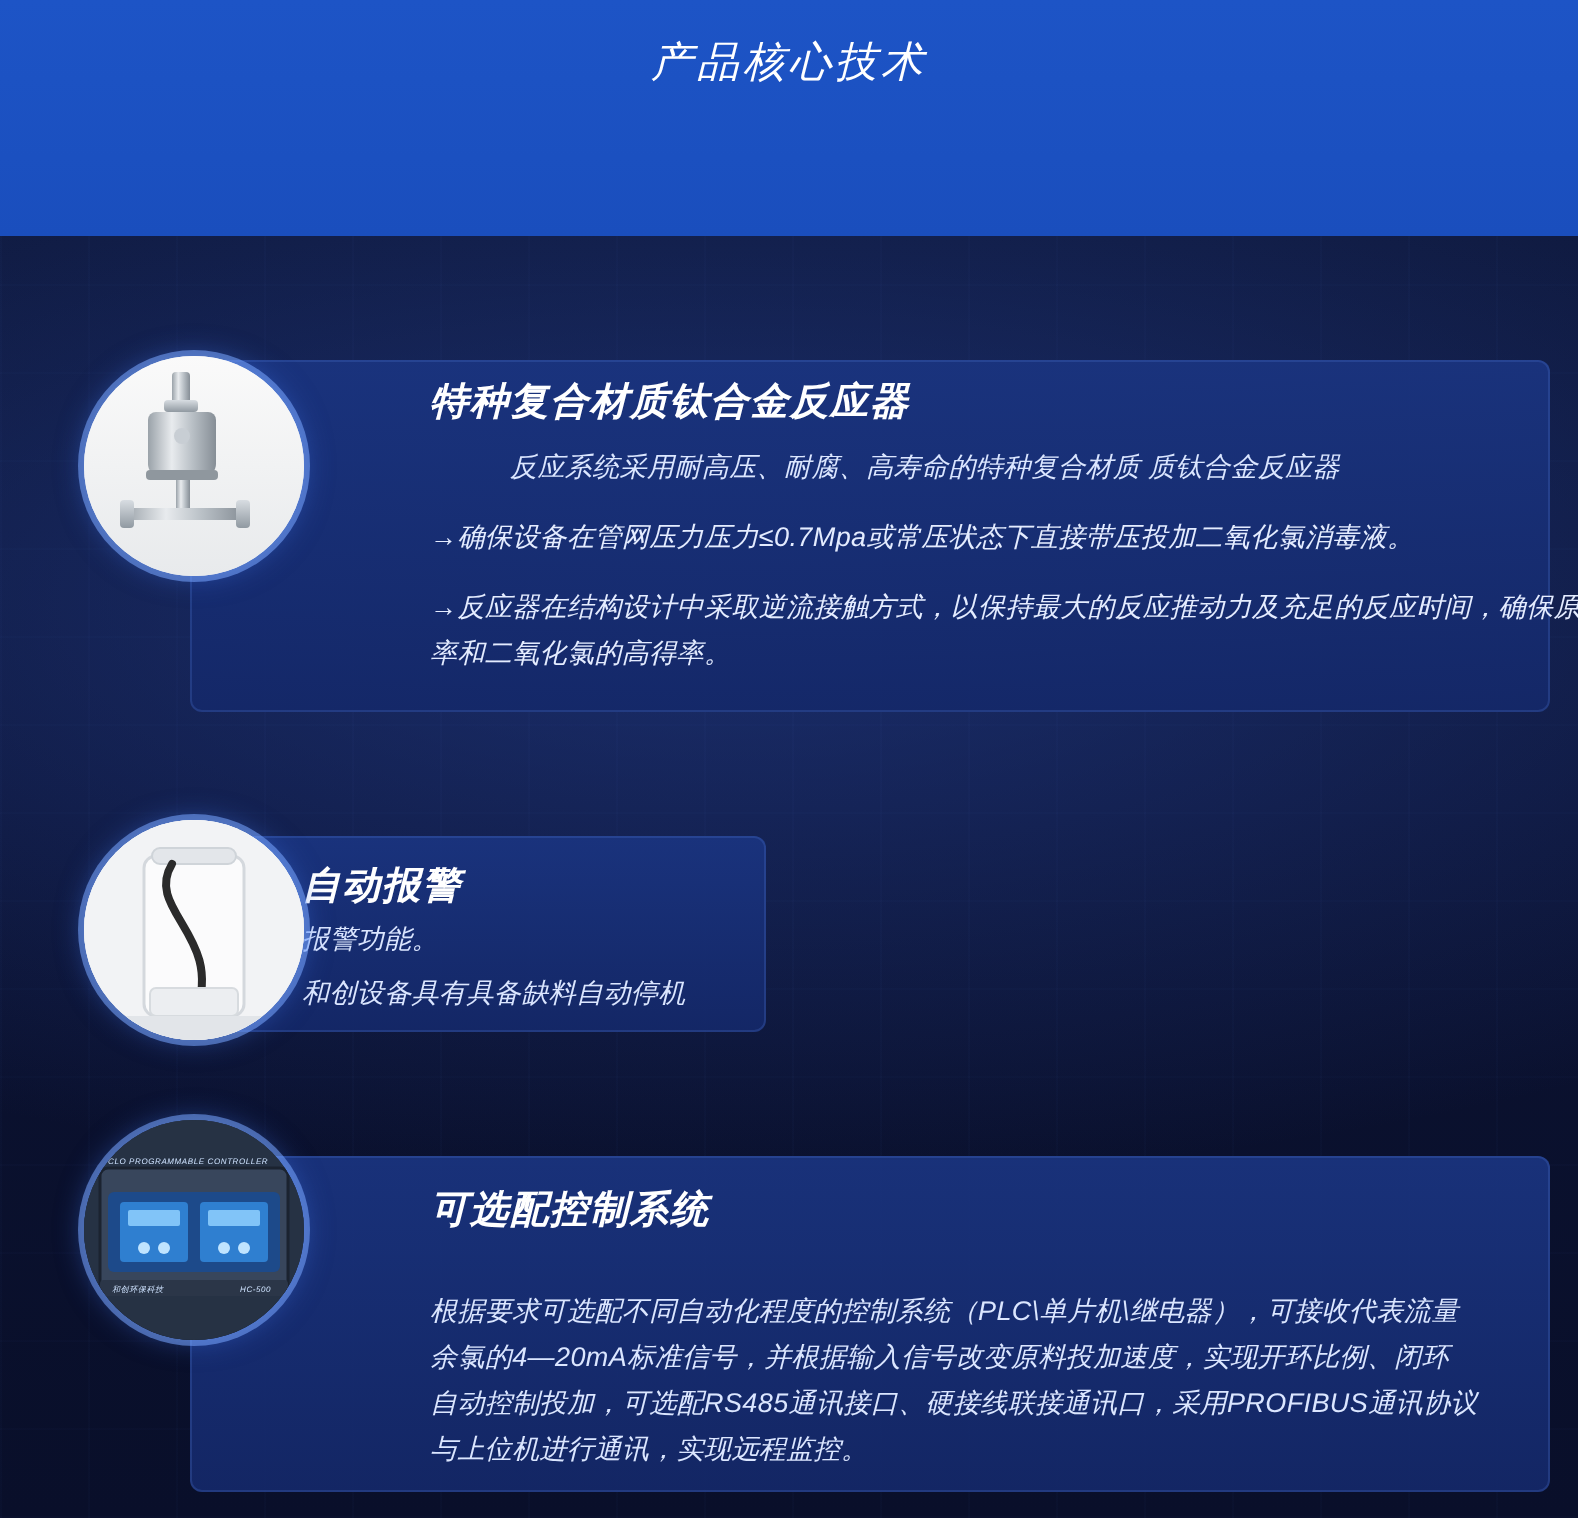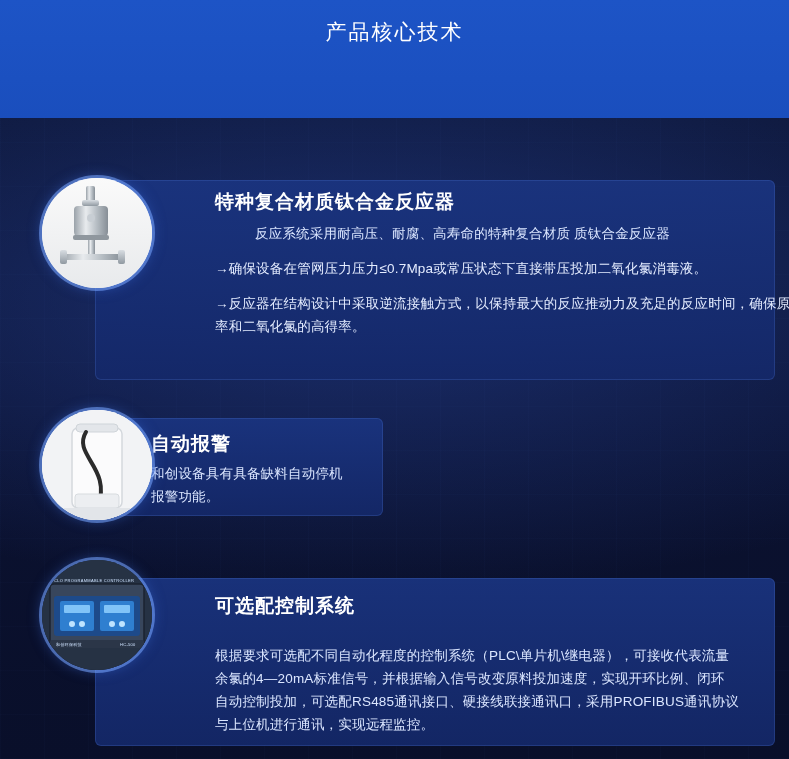--- a/index.html
+++ b/index.html
@@ -12,20 +12,21 @@
     height: 759px;
     font-family: "Liberation Sans", sans-serif;
     overflow: hidden;
   }
   .page {
     position: relative;
     width: 789px;
     height: 759px;
     background: #15803d;
     overflow: hidden;
+    font-style: italic;
   }
 
   
   .header {
     position: relative;
     width: 789px;
     height: 118px;
     background: #1b51c2;
     background-image: linear-gradient(180deg, #1d54c6 0%, #1a4ebd 100%);
     text-align: center;
@@ -162,21 +163,21 @@
 
   <div class="header">
     <div class="header-sub">产品核心技术</div>
   </div>
 
   <div class="body-bg"></div>
 
   <div class="content">
 
     <div class="feature" style="left:0;top:0;">
-      <div class="panel" style="left:95px; top:62px; width:680px; height:200px;">
+      <div class="panel" style="left:95px; top:62px; width:680px; height:176px;">
         <div class="panel-inner">
           <div class="f-title">特种复合材质钛合金反应器</div>
           <div class="f-line" style="margin-top:6px;margin-left:40px;">反应系统采用耐高压、耐腐、高寿命的特种复合材质 质钛合金反应器</div>
           <div class="f-line arrow" style="margin-top:12px;">→确保设备在管网压力压力≤0.7Mpa或常压状态下直接带压投加二氧化氯消毒液。</div>
           <div class="f-line arrow" style="margin-top:12px; width:648px;">→反应器在结构设计中采取逆流接触方式，以保持最大的反应推动力及充足的反应时间，确保原料的高转化率和二氧化氯的高得率。</div>
         </div>
       </div>
 
       <div class="photo w" style="left:42px; top:60px; width:110px; height:110px;">
         <div class="reactor">
@@ -204,22 +205,22 @@
             <circle cx="49" cy="40" r="4" fill="#c8ced4"></circle>
           </svg>
         </div>
       </div>
     </div>
 
     <div class="feature" style="left:0;top:0;">
       <div class="panel" style="left:83px; top:300px; width:300px; height:98px;">
         <div class="panel-inner" style="left:68px; padding-top:12px;">
           <div class="f-title">自动报警</div>
+          <div class="f-line">报警功能。</div>
           <div class="f-line" style="margin-top:4px;">和创设备具有具备缺料自动停机</div>
-          <div class="f-line">报警功能。</div>
         </div>
       </div>
 
       <div class="photo d" style="left:42px; top:292px; width:110px; height:110px;">
         <div class="tank">
           <svg width="110" height="110" viewBox="0 0 110 110">
             <rect x="0" y="0" width="110" height="110" fill="#f2f3f5"></rect>
             <rect x="30" y="18" width="50" height="80" rx="6" fill="#fbfbfc" stroke="#d4d8dd" stroke-width="1.5"></rect>
             <rect x="34" y="14" width="42" height="8" rx="4" fill="#e3e6ea" stroke="#cfd4d9" stroke-width="1"></rect>
             <path d="M44 22 C 30 45, 70 58, 56 96" stroke="#2b2b2b" stroke-width="4" fill="none" stroke-linecap="round"></path>

